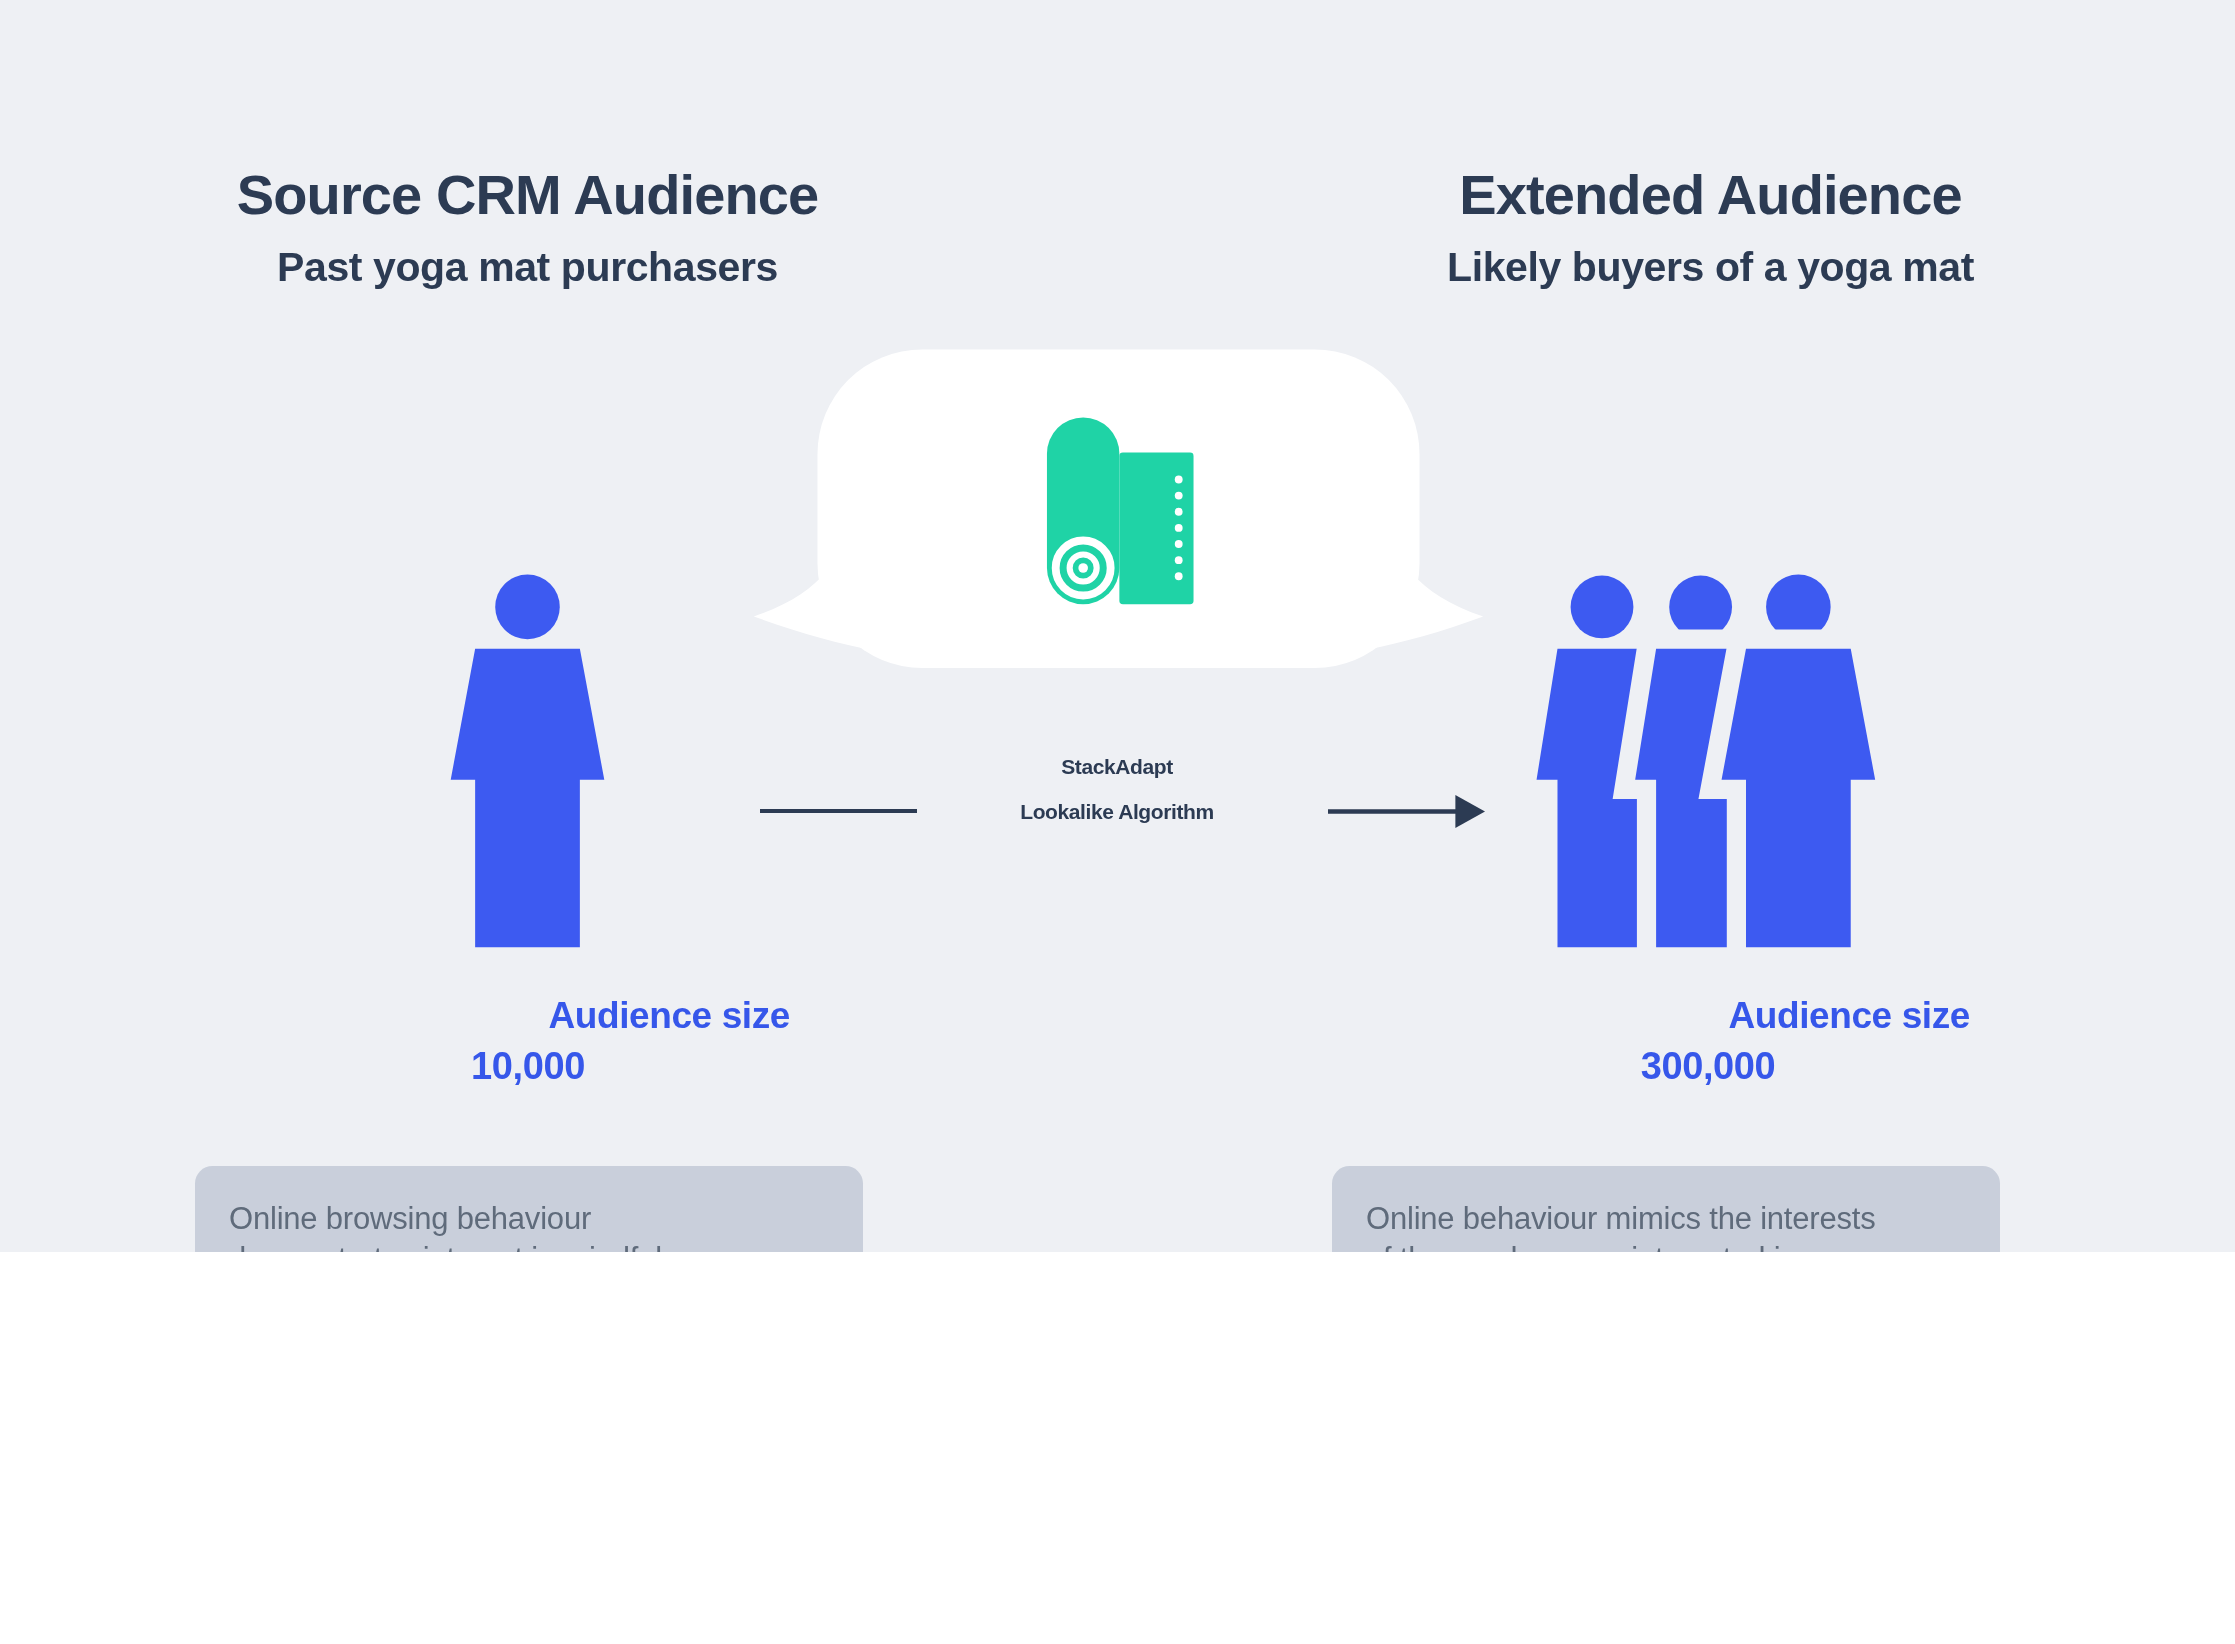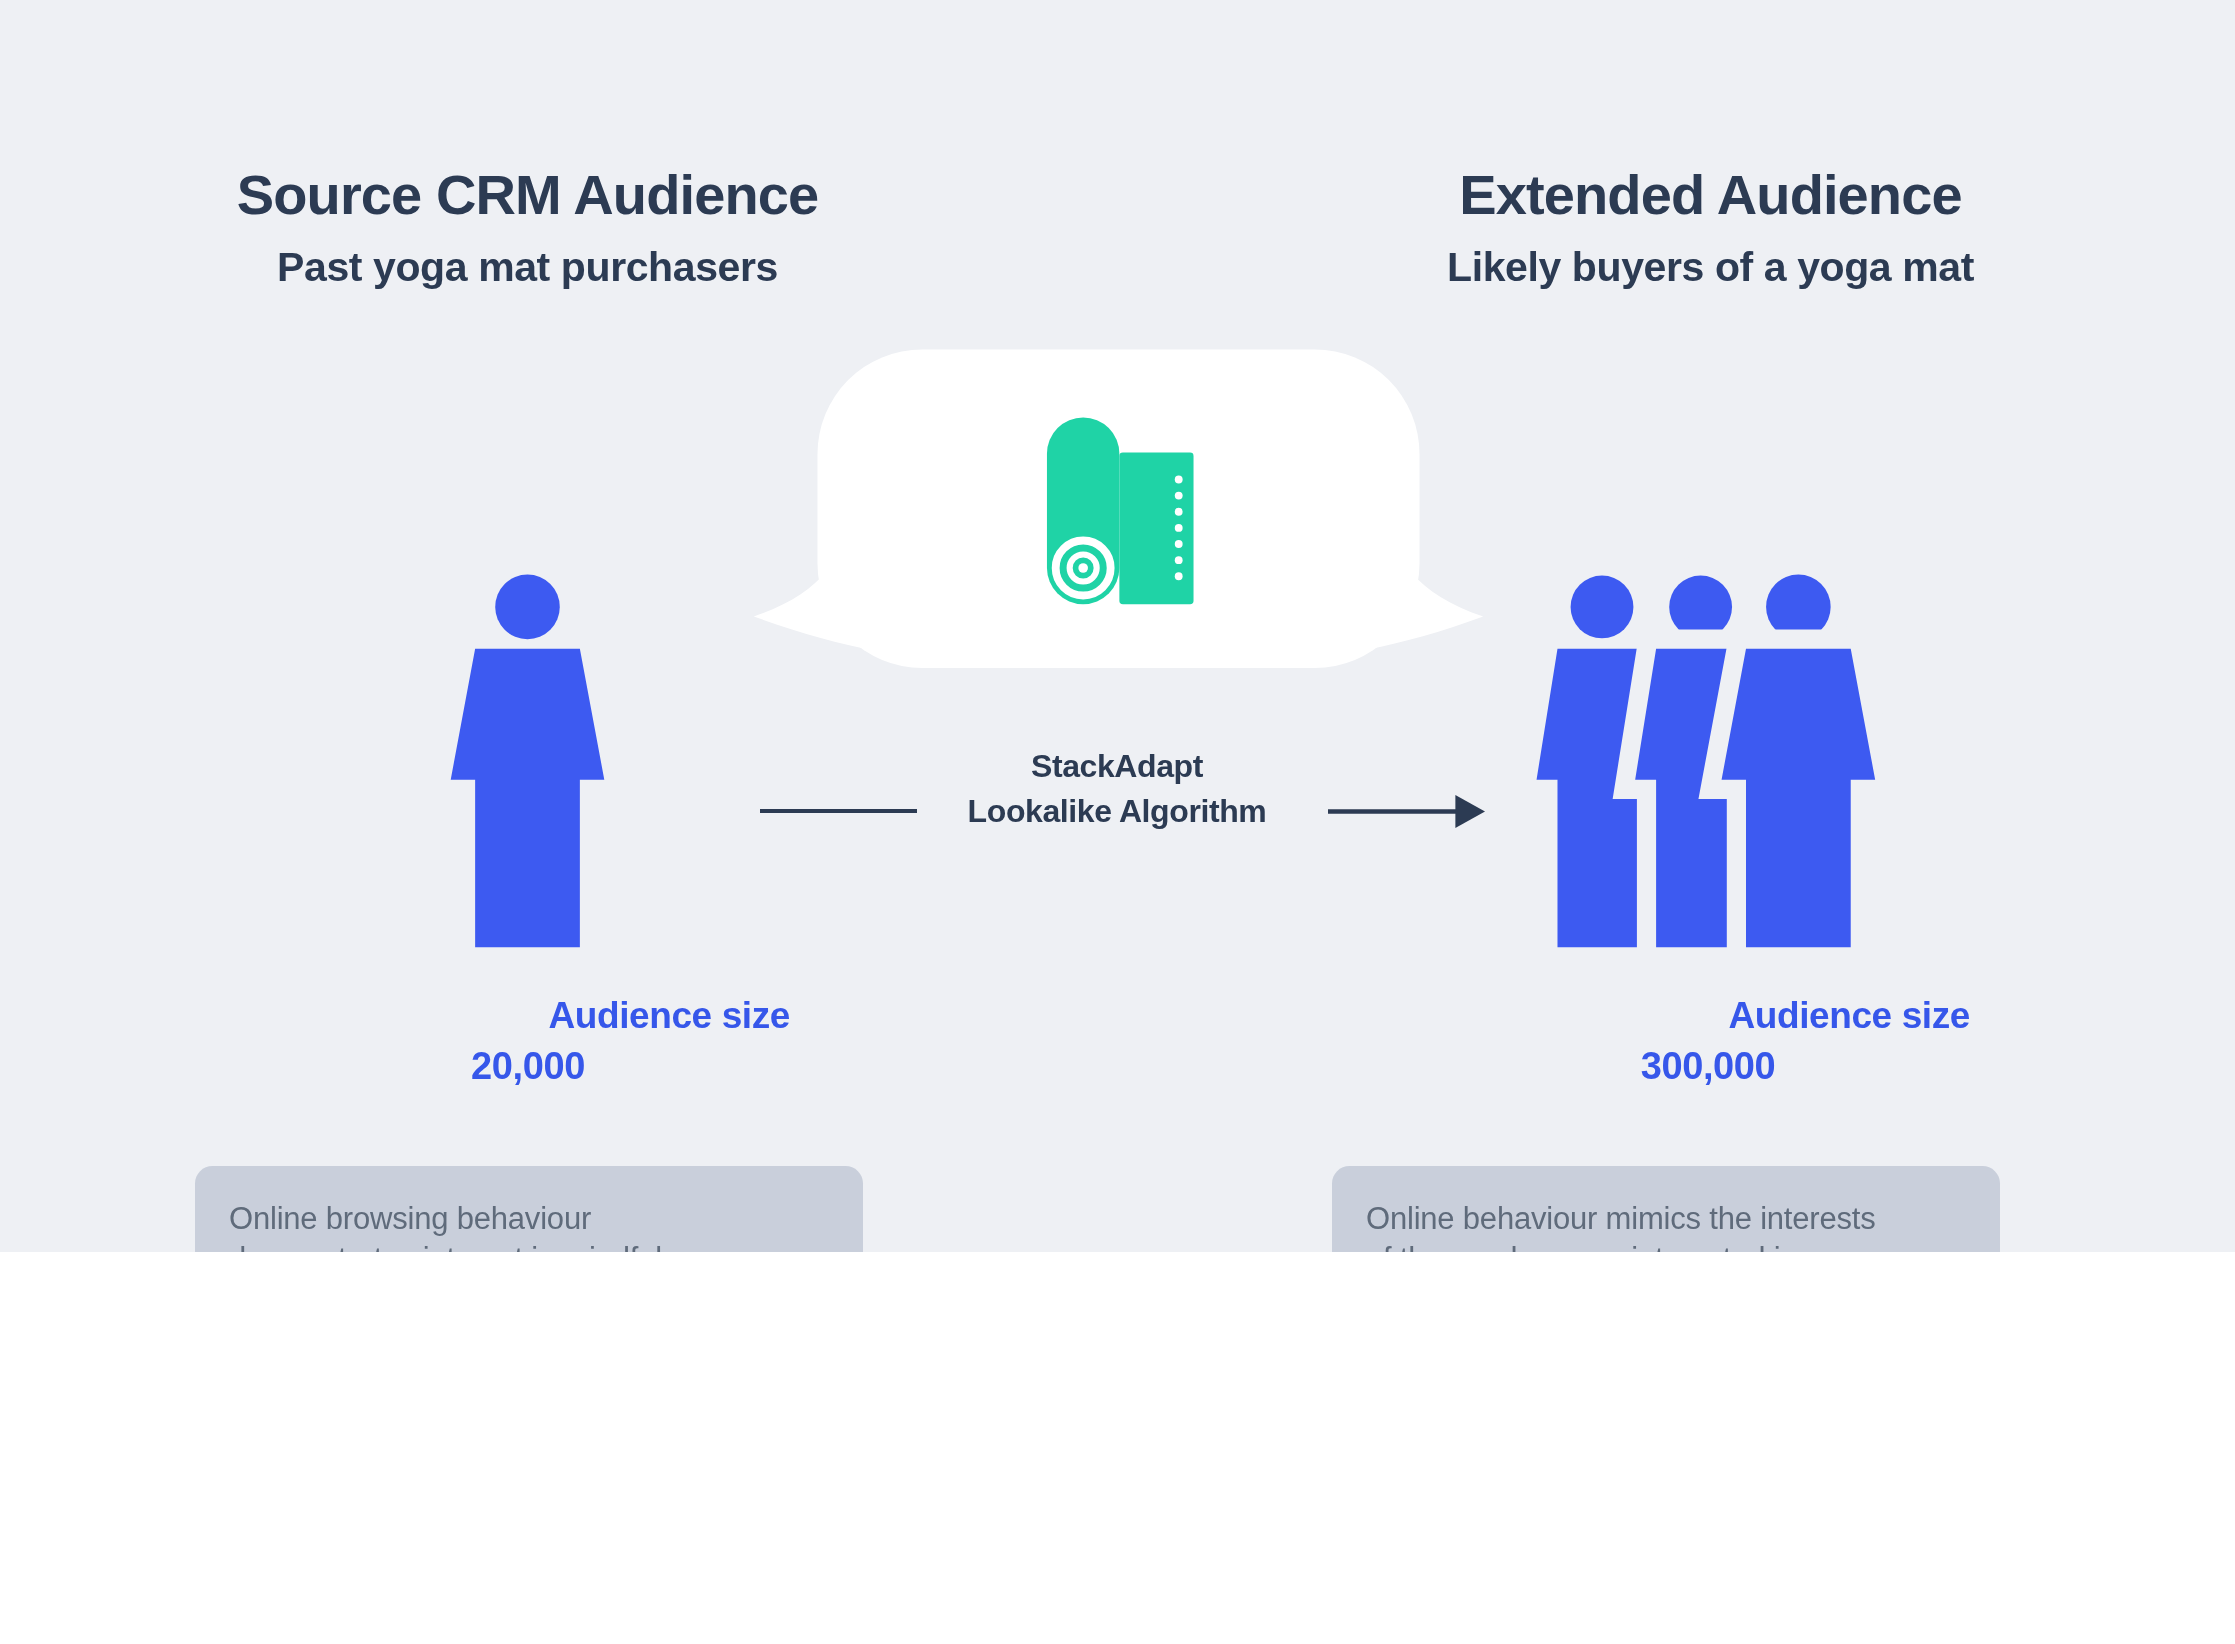--- a/index.html
+++ b/index.html
@@ -14,21 +14,21 @@
     font-size:56px;font-weight:700;color:#2c3b53;letter-spacing:-0.9px;
     line-height:66px;
   }
   .subtitle{
     width:699px;text-align:center;
     font-size:41px;font-weight:700;color:#2c3b53;letter-spacing:-0.4px;
     line-height:45px;
   }
   .algo-text{
     width:524px;text-align:center;
-    font-size:32px;font-weight:700;color:#2c3b53;letter-spacing:-0.4px;
+    font-size:21px;font-weight:700;color:#2c3b53;letter-spacing:-0.4px;
     line-height:45px;
   }
   .size-label{
     width:524px;text-align:right;
     font-size:37px;font-weight:700;color:#3657ea;letter-spacing:-0.4px;
     line-height:51px;
   }
   .size-value{
     width:524px;text-align:center;
     font-size:38px;font-weight:700;color:#3657ea;letter-spacing:-0.4px;
@@ -126,21 +126,21 @@
 
   <div class="abs" style="left:1328px;top:794px;">
     <svg width="157" height="35" viewBox="0 0 180 40">
       <line x1="0" y1="20" x2="150" y2="20" stroke="#2c3b53" stroke-width="5"></line>
       <polygon points="146,1 180,20 146,39" fill="#2c3b53"></polygon>
     </svg>
   </div>
 
   <div class="abs" style="left:266px;top:990px;">
     <div class="size-label">Audience size</div>
-    <div class="size-value">20,000</div>
+    <div class="size-value">10,000</div>
   </div>
 
   <div class="abs" style="left:1446px;top:990px;">
     <div class="size-label">Audience size</div>
     <div class="size-value">300,000</div>
   </div>
 
   <div class="abs card" style="left:195px;top:1166px;">
     <div class="card-text">Online browsing behaviour
 demonstrates interest in mindfulness,

